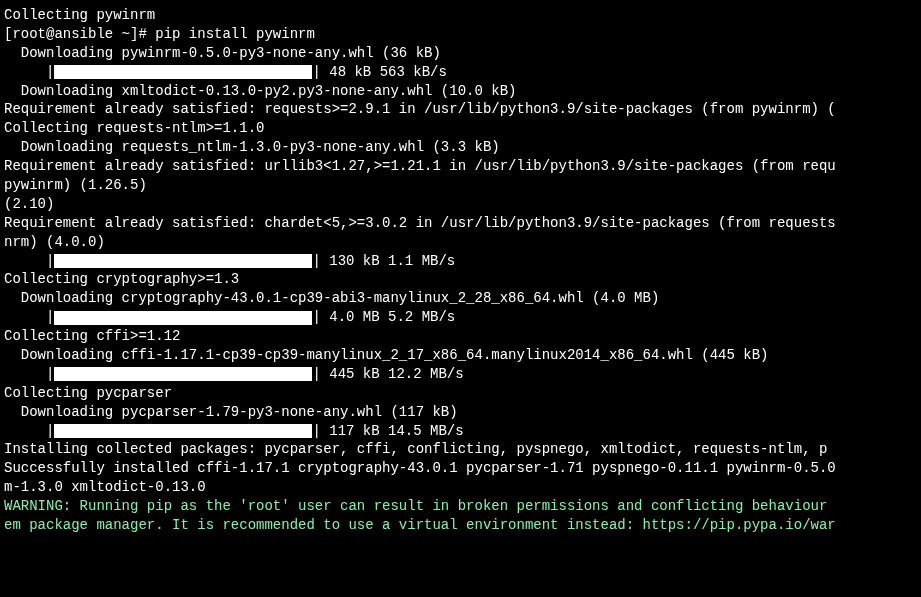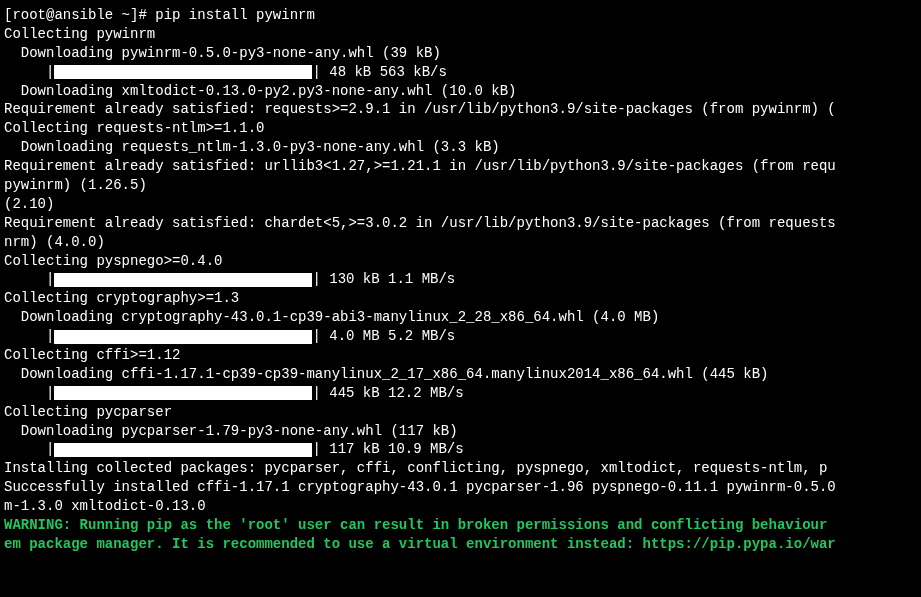--- a/index.html
+++ b/index.html
@@ -32,53 +32,51 @@
     .progress-bar {
       background-color: #fff;
       display: inline-block;
       height: 14px;
       vertical-align: middle;
     }
     .progress-suffix {
       white-space: pre;
     }
     .warning {
-      color: #22c55e;
-      font-weight: bold;
+      color: #86efac;
     }
     .terminal {
       width: 100%;
     }
   </style>
 </head>
 <body>
 
 <div class="terminal" id="terminal-container">
-<div class="line">[root@ansible ~]# pip install pywinrm</div>
-    <div class="line">Collecting pywinrm</div>
-    <div class="line">  Downloading pywinrm-0.5.0-py3-none-any.whl (39 kB)</div>
+<div class="line">Collecting pywinrm</div>
+    <div class="line">[root@ansible ~]# pip install pywinrm</div>
+    <div class="line">  Downloading pywinrm-0.5.0-py3-none-any.whl (36 kB)</div>
     <div class="progress-line"><span class="progress-prefix">     |</span><span class="progress-bar" style="width: 258px;"></span><span class="progress-suffix">| 48 kB 563 kB/s</span></div>
     <div class="line">  Downloading xmltodict-0.13.0-py2.py3-none-any.whl (10.0 kB)</div>
     <div class="line">Requirement already satisfied: requests&gt;=2.9.1 in /usr/lib/python3.9/site-packages (from pywinrm) (</div>
     <div class="line">Collecting requests-ntlm&gt;=1.1.0</div>
     <div class="line">  Downloading requests_ntlm-1.3.0-py3-none-any.whl (3.3 kB)</div>
     <div class="line">Requirement already satisfied: urllib3&lt;1.27,&gt;=1.21.1 in /usr/lib/python3.9/site-packages (from requ</div>
     <div class="line">pywinrm) (1.26.5)</div>
     <div class="line">(2.10)</div>
     <div class="line">Requirement already satisfied: chardet&lt;5,&gt;=3.0.2 in /usr/lib/python3.9/site-packages (from requests</div>
     <div class="line">nrm) (4.0.0)</div>
-    <div class="line">Collecting pyspnego&gt;=0.4.0</div>
     <div class="progress-line"><span class="progress-prefix">     |</span><span class="progress-bar" style="width: 258px;"></span><span class="progress-suffix">| 130 kB 1.1 MB/s</span></div>
     <div class="line">Collecting cryptography&gt;=1.3</div>
     <div class="line">  Downloading cryptography-43.0.1-cp39-abi3-manylinux_2_28_x86_64.whl (4.0 MB)</div>
     <div class="progress-line"><span class="progress-prefix">     |</span><span class="progress-bar" style="width: 258px;"></span><span class="progress-suffix">| 4.0 MB 5.2 MB/s</span></div>
     <div class="line">Collecting cffi&gt;=1.12</div>
     <div class="line">  Downloading cffi-1.17.1-cp39-cp39-manylinux_2_17_x86_64.manylinux2014_x86_64.whl (445 kB)</div>
     <div class="progress-line"><span class="progress-prefix">     |</span><span class="progress-bar" style="width: 258px;"></span><span class="progress-suffix">| 445 kB 12.2 MB/s</span></div>
     <div class="line">Collecting pycparser</div>
     <div class="line">  Downloading pycparser-1.79-py3-none-any.whl (117 kB)</div>
-    <div class="progress-line"><span class="progress-prefix">     |</span><span class="progress-bar" style="width: 258px;"></span><span class="progress-suffix">| 117 kB 10.9 MB/s</span></div>
+    <div class="progress-line"><span class="progress-prefix">     |</span><span class="progress-bar" style="width: 258px;"></span><span class="progress-suffix">| 117 kB 14.5 MB/s</span></div>
     <div class="line">Installing collected packages: pycparser, cffi, conflicting, pyspnego, xmltodict, requests-ntlm, p</div>
-    <div class="line">Successfully installed cffi-1.17.1 cryptography-43.0.1 pycparser-1.96 pyspnego-0.11.1 pywinrm-0.5.0</div>
+    <div class="line">Successfully installed cffi-1.17.1 cryptography-43.0.1 pycparser-1.71 pyspnego-0.11.1 pywinrm-0.5.0</div>
     <div class="line">m-1.3.0 xmltodict-0.13.0</div>
     <div class="line warning">WARNING: Running pip as the 'root' user can result in broken permissions and conflicting behaviour</div>
     <div class="line warning">em package manager. It is recommended to use a virtual environment instead: https://pip.pypa.io/war</div>
   </div>
 
 </body></html>

